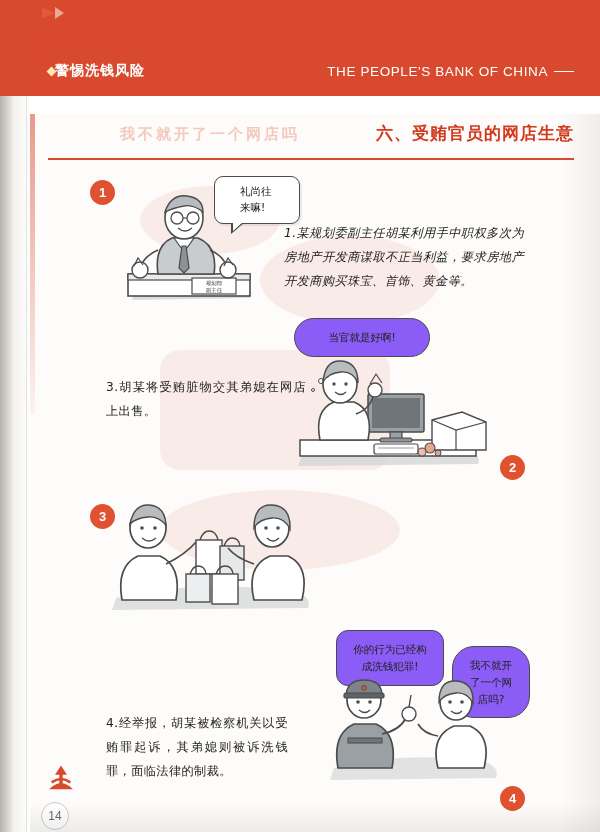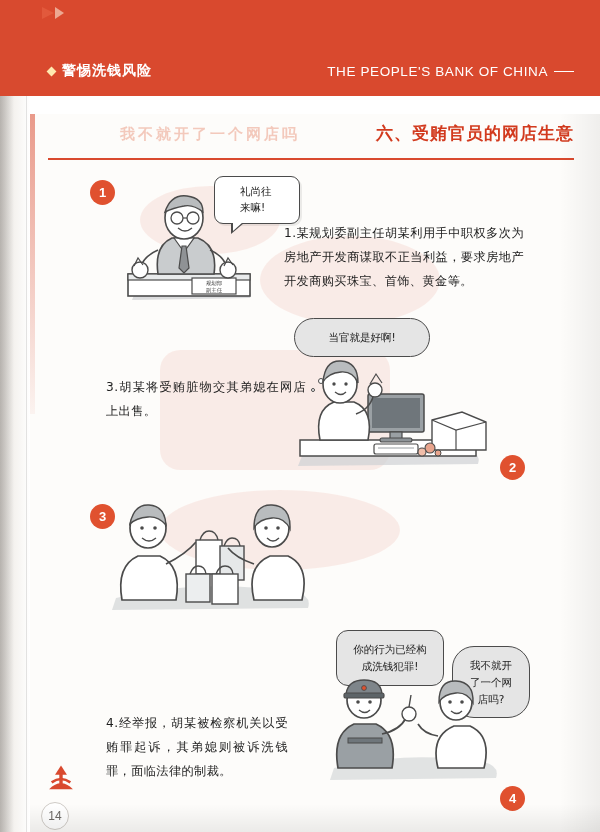--- a/index.html
+++ b/index.html
@@ -63,21 +63,21 @@
     left: 48px; right: 26px;
     top: 58px;
     height: 26px;
     display: flex;
     align-items: center;
     justify-content: space-between;
   }
   .header-left {
     display: flex;
     align-items: center;
-    gap: 7px;
+    gap: 0;
   }
   .diamond {
     width: 7px; height: 7px;
     background: #ffe9b0;
     transform: rotate(45deg);
     display: inline-block;
   }
   .header-cn {
     color: #ffffff;
     font-size: 14px;
@@ -196,21 +196,21 @@
     border-top: 11px solid #4b4b4b;
     border-right: 13px solid transparent;
   }
   .bubble-tail-bl-inner {
     bottom: -8px; left: 18px;
     border-top: 9px solid #ffffff;
     border-right: 10px solid transparent;
   }
   .thought {
     position: absolute;
-    background: #e5e5e5;
+    background: #8b5cf6;
     border: 1.4px solid #4b4b4b;
     border-radius: 22px;
     font-size: 10.5px;
     color: #222;
     padding: 10px 14px;
     font-family: "DejaVu Sans", sans-serif;
     line-height: 1.6;
     text-align: center;
   }
   .dot {
@@ -348,21 +348,21 @@
       <path d="M106 88 l4 -8 l5 7" fill="none" stroke="#4b4b4b" stroke-width="1.2"></path>
     </svg>
   </div>
 
   <div class="bubble" style="left:214px; top:176px; width:86px;">
     <span>礼尚往来嘛!</span>
     <span class="tail bubble-tail-bl"></span>
     <span class="tail bubble-tail-bl-inner"></span>
   </div>
 
-  <div class="caption" style="left:284px; top:222px; width:240px;">1.某规划委副主任胡某利用手中职权多次为房地产开发商谋取不正当利益，要求房地产开发商购买珠宝、首饰、黄金等。</div>
+  <div class="caption" style="left:284px; top:222px; width:240px;font-style:italic;">1.某规划委副主任胡某利用手中职权多次为房地产开发商谋取不正当利益，要求房地产开发商购买珠宝、首饰、黄金等。</div>
 
   <div class="thought" style="left:294px; top:318px; width:136px;">
     <span>当官就是好啊!</span>
   </div>
   <div class="dot" style="left:326px; top:366px; width:9px; height:8px;"></div>
   <div class="dot" style="left:318px; top:378px; width:6px; height:6px;"></div>
   <div class="dot" style="left:311px; top:388px; width:4px; height:4px;"></div>
 
   <div class="caption" style="left:106px; top:376px; width:200px;">3.胡某将受贿脏物交其弟媳在网店上出售。</div>
 

